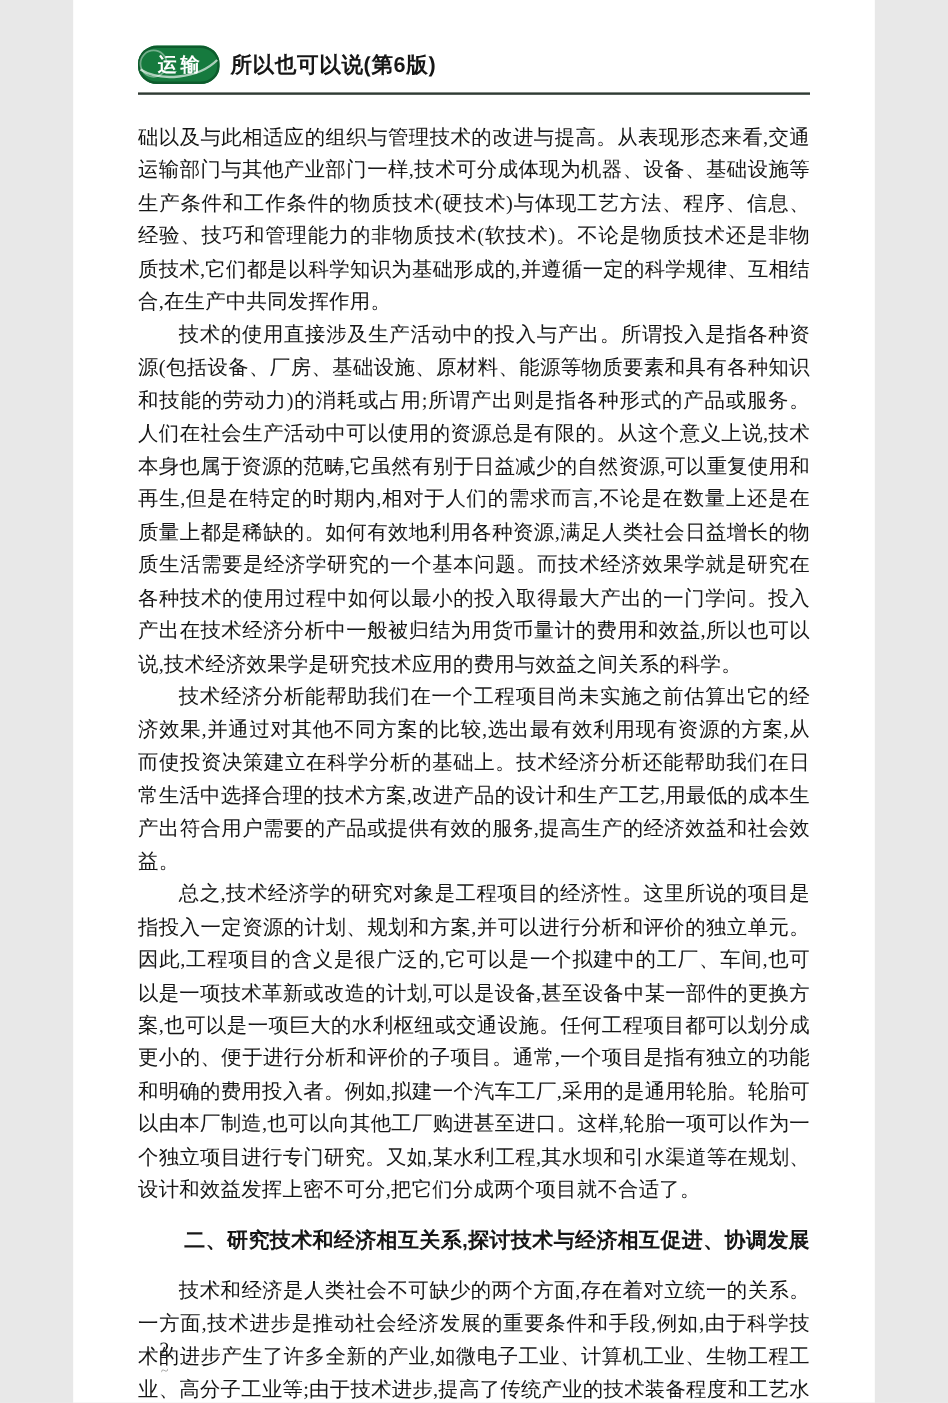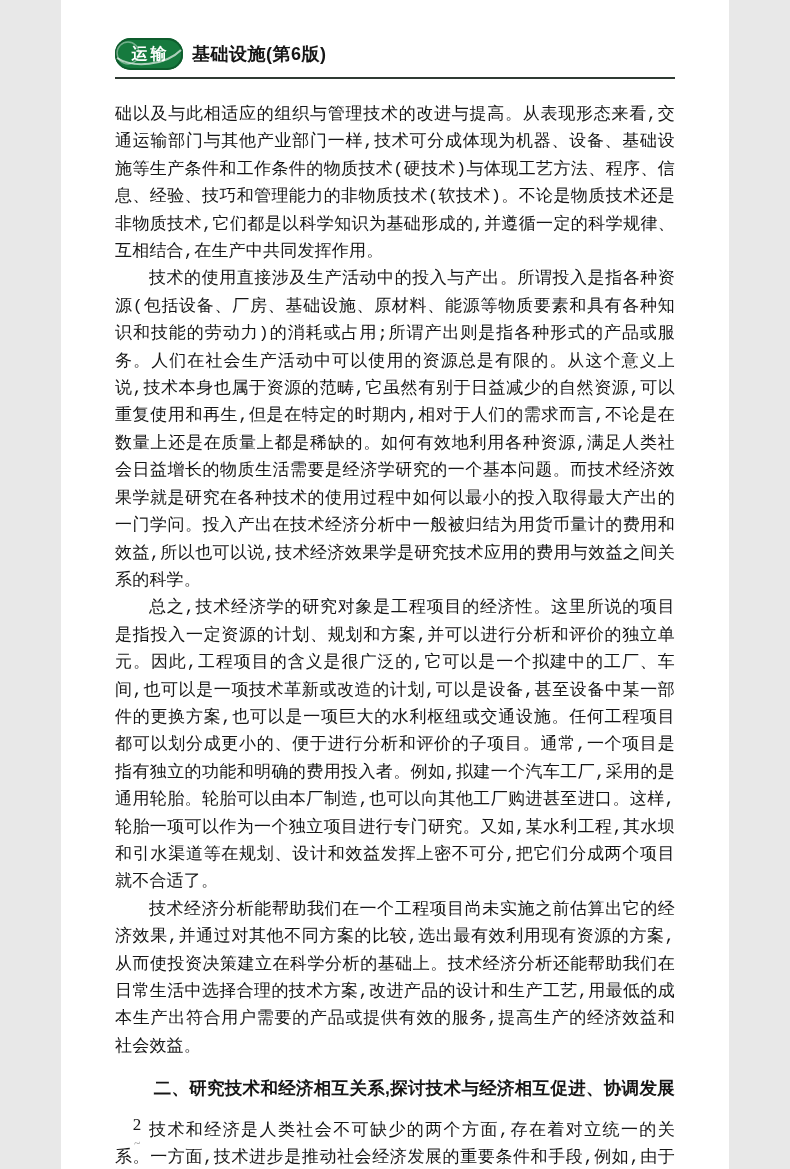--- a/index.html
+++ b/index.html
@@ -68,21 +68,20 @@
     .body-text {
       margin-top: 22px;
       font-size: 17px;
       line-height: 27.4px;
       text-align: justify;
       letter-spacing: 0.2px;
     }
     .para {
       margin: 0;
       text-indent: 2em;
-      font-family: Liberation Mono, monospace;
     }
     .para.no-indent {
       text-indent: 0;
     }
     .section-heading {
       margin: 15px 0 14px 0;
       font-weight: bold;
       font-size: 17.5px;
       text-align: right;
       text-indent: 0;
@@ -118,28 +117,28 @@
   <div class="page-inner">
 
     <div class="header">
       <div class="logo-badge">
         <svg width="68" height="32" viewBox="0 0 68 32">
           <path d="M2 20 C 18 30, 50 28, 66 12" stroke="#ffffff" stroke-width="2" fill="none" opacity="0.65"></path>
           <circle cx="13" cy="15" r="11" stroke="#ffffff" stroke-width="1.5" fill="none" opacity="0.4"></circle>
         </svg>
         <span class="logo-text">运输</span>
       </div>
-      <div class="header-title">基础设施(第6版)</div>
+      <div class="header-title">所以也可以说(第6版)</div>
     </div>
 
     <div class="body-text">
       <p class="para no-indent">础以及与此相适应的组织与管理技术的改进与提高。从表现形态来看,交通运输部门与其他产业部门一样,技术可分成体现为机器、设备、基础设施等生产条件和工作条件的物质技术(硬技术)与体现工艺方法、程序、信息、经验、技巧和管理能力的非物质技术(软技术)。不论是物质技术还是非物质技术,它们都是以科学知识为基础形成的,并遵循一定的科学规律、互相结合,在生产中共同发挥作用。</p>
       <p class="para">技术的使用直接涉及生产活动中的投入与产出。所谓投入是指各种资源(包括设备、厂房、基础设施、原材料、能源等物质要素和具有各种知识和技能的劳动力)的消耗或占用;所谓产出则是指各种形式的产品或服务。人们在社会生产活动中可以使用的资源总是有限的。从这个意义上说,技术本身也属于资源的范畴,它虽然有别于日益减少的自然资源,可以重复使用和再生,但是在特定的时期内,相对于人们的需求而言,不论是在数量上还是在质量上都是稀缺的。如何有效地利用各种资源,满足人类社会日益增长的物质生活需要是经济学研究的一个基本问题。而技术经济效果学就是研究在各种技术的使用过程中如何以最小的投入取得最大产出的一门学问。投入产出在技术经济分析中一般被归结为用货币量计的费用和效益,所以也可以说,技术经济效果学是研究技术应用的费用与效益之间关系的科学。</p>
+      <p class="para">技术经济分析能帮助我们在一个工程项目尚未实施之前估算出它的经济效果,并通过对其他不同方案的比较,选出最有效利用现有资源的方案,从而使投资决策建立在科学分析的基础上。技术经济分析还能帮助我们在日常生活中选择合理的技术方案,改进产品的设计和生产工艺,用最低的成本生产出符合用户需要的产品或提供有效的服务,提高生产的经济效益和社会效益。</p>
       <p class="para">总之,技术经济学的研究对象是工程项目的经济性。这里所说的项目是指投入一定资源的计划、规划和方案,并可以进行分析和评价的独立单元。因此,工程项目的含义是很广泛的,它可以是一个拟建中的工厂、车间,也可以是一项技术革新或改造的计划,可以是设备,甚至设备中某一部件的更换方案,也可以是一项巨大的水利枢纽或交通设施。任何工程项目都可以划分成更小的、便于进行分析和评价的子项目。通常,一个项目是指有独立的功能和明确的费用投入者。例如,拟建一个汽车工厂,采用的是通用轮胎。轮胎可以由本厂制造,也可以向其他工厂购进甚至进口。这样,轮胎一项可以作为一个独立项目进行专门研究。又如,某水利工程,其水坝和引水渠道等在规划、设计和效益发挥上密不可分,把它们分成两个项目就不合适了。</p>
-      <p class="para">技术经济分析能帮助我们在一个工程项目尚未实施之前估算出它的经济效果,并通过对其他不同方案的比较,选出最有效利用现有资源的方案,从而使投资决策建立在科学分析的基础上。技术经济分析还能帮助我们在日常生活中选择合理的技术方案,改进产品的设计和生产工艺,用最低的成本生产出符合用户需要的产品或提供有效的服务,提高生产的经济效益和社会效益。</p>
       <p class="section-heading">二、研究技术和经济相互关系,探讨技术与经济相互促进、协调发展</p>
       <p class="para">技术和经济是人类社会不可缺少的两个方面,存在着对立统一的关系。一方面,技术进步是推动社会经济发展的重要条件和手段,例如,由于科学技术的进步产生了许多全新的产业,如微电子工业、计算机工业、生物工程工业、高分子工业等;由于技术进步,提高了传统产业的技术装备程度和工艺水平;由于技术进步,使传统的靠天吃饭的粗放式农业,逐步过渡到旱涝保收的田园式的集约化的农业;由于技术进步,大大地减轻了劳动强度,改善了劳动条件和劳动安全程度,扩大了就业范围;随着技术进步,人们改善和利用自然界的能力不断增强,从深度和广度上扩大了对自然资源的利用;由于交通和通信技术的发展,促进了商品</p>
     </div>
 
   </div>
 
   <div class="footer">
     <div class="page-number">2</div>
     <div class="page-decoration">~</div>
   </div>

